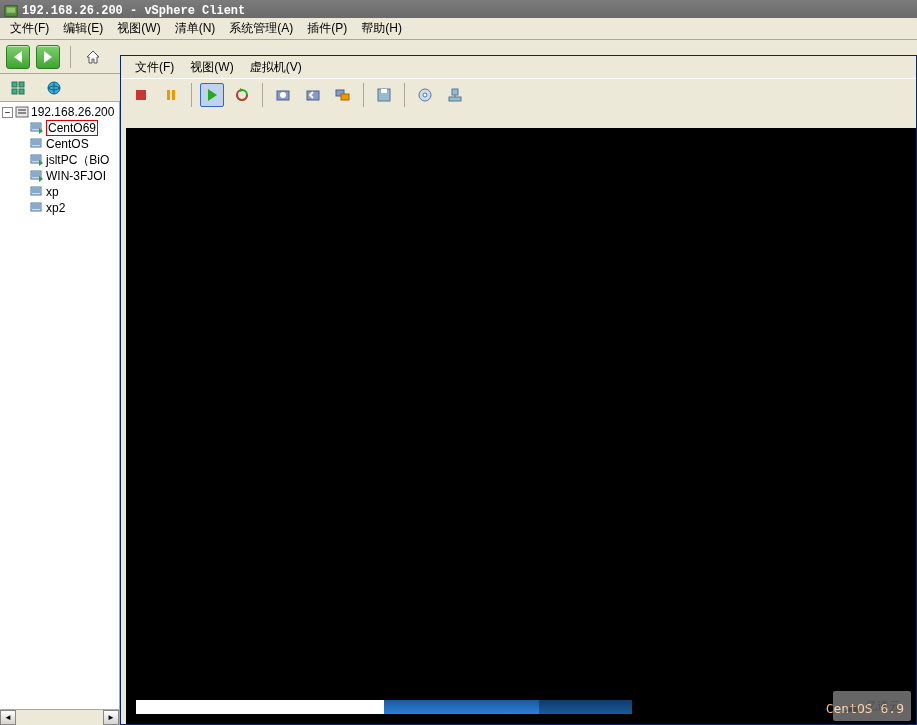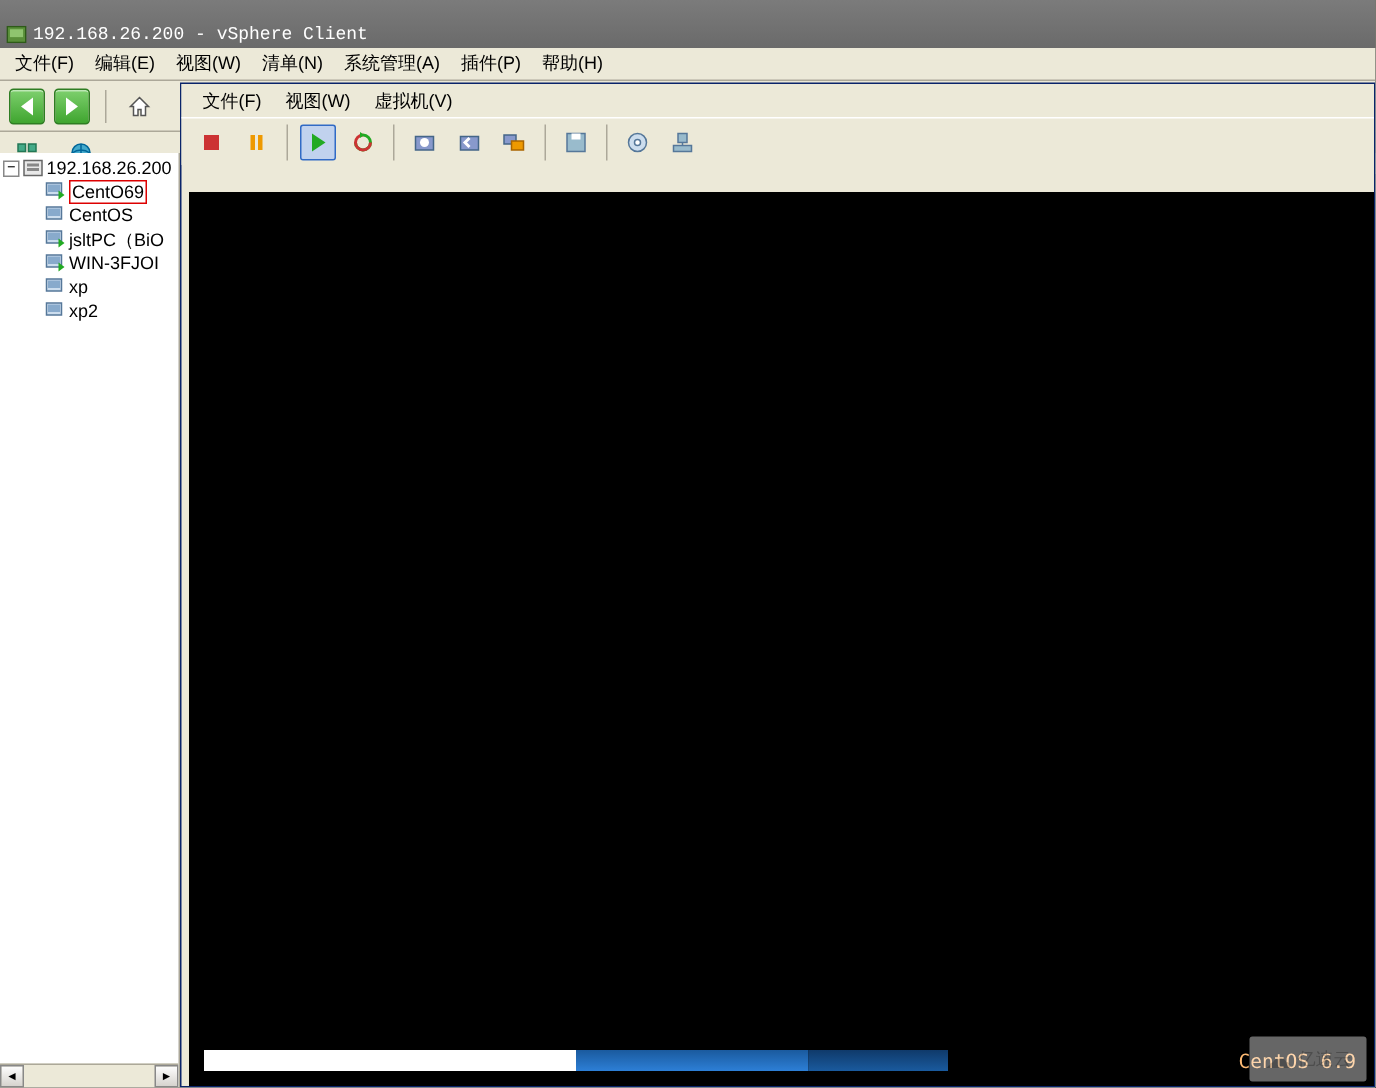--- a/index.html
+++ b/index.html
@@ -1,19 +1,19 @@
 <!DOCTYPE html>
 <html><head>
 <meta charset="utf-8">
 <style>
 * { margin: 0; padding: 0; box-sizing: border-box; font-family: "Microsoft YaHei", "SimSun", Arial, sans-serif; font-size: 12px; }
 body { background: #ece9d8; width: 917px; height: 725px; overflow: hidden; position: relative; }
 
 
-.main-titlebar { height: 18px; background: linear-gradient(#7b7b7b, #6a6a6a); display: flex; align-items: flex-start; padding: 16px 4px; color: #fff; }
+.main-titlebar { height: 18px; background: linear-gradient(#7b7b7b, #6a6a6a); display: flex; align-items: flex-end; padding: 0 4px; color: #fff; font-weight: bold; }
 .main-titlebar .vs-icon { width: 14px; height: 14px; margin-right: 4px; display:inline-flex; align-items:center; justify-content:center; }
 .main-titlebar .title-text { font-family: "Courier New", monospace; font-size: 12px; }
 
 
 .main-menubar { height: 22px; background: #ece9d8; border-bottom: 1px solid #aca899; display: flex; align-items: center; padding: 0 4px; gap: 2px; }
 .main-menubar .menu-item { padding: 2px 6px; cursor: default; }
 
 
 .main-toolbar { height: 34px; background: #ece9d8; border-bottom: 1px solid #aca899; display: flex; align-items: center; padding: 0 6px; gap: 6px; }
 .tool-sep { width: 1px; height: 22px; background: #aca899; margin: 0 4px; }
@@ -27,21 +27,21 @@
 .sec-toolbar { height: 28px; background: #ece9d8; border-bottom: 1px solid #aca899; display: flex; align-items: center; padding: 0 6px; gap: 12px; }
 
 
 .content { position: absolute; top: 102px; left:0; right:0; bottom:0; display:flex; }
 .sidebar { width: 120px; background:#fff; border-right:1px solid #aca899; position:relative; overflow:hidden;}
 .tree { padding: 2px 0; }
 .tree-row { display:flex; align-items:center; height:16px; padding-left:2px; white-space:nowrap;}
 .tree-toggle { width:11px; height:11px; border:1px solid #888; background:#fff; display:flex; align-items:center; justify-content:center; font-size:9px; line-height:1; margin-right:2px; font-family:monospace;}
 .host-icon { width:14px; height:14px; margin-right:2px; display:inline-flex; align-items:center; justify-content:center;}
 .vm-icon { width:14px; height:14px; margin-right:2px; flex-shrink:0; display:inline-flex; align-items:center; justify-content:center;}
-.vm-row { padding-left: 30px; display:flex; height:16px; white-space:nowrap; }
+.vm-row { padding-left: 30px; display:flex; align-items:center; height:16px; white-space:nowrap; }
 .vm-row.selected .vm-label { border:1px solid #d00; padding:0 1px; }
 .sidebar-scroll-h { position:absolute; bottom:0; left:0; right:0; height:16px; background:#ece9d8; border-top:1px solid #aca899; display:flex;}
 .sb-arrow { width:16px; height:100%; background:linear-gradient(#fdfdfd,#d6d3ce); border:1px solid #888; display:flex; align-items:center; justify-content:center; font-size:8px;}
 .sb-track { flex:1; background:#ece9d8;}
 
 
 .console-area { flex:1; background:#ece9d8; position:relative; }
 .console-window { position:absolute; left:0; top:-47px; right:0; bottom:0; background:#ece9d8; border:1px solid #0a246a; }
 .console-titlebar { height:18px; background:linear-gradient(#0a246a,#3b6ea5); display:flex; align-items:center; padding:0 2px; color:#fff; font-family:"SimSun","Courier New",monospace; font-size:12px;}
 .console-titlebar .ctb-icon { width:14px; height:14px; margin-right:4px;}

